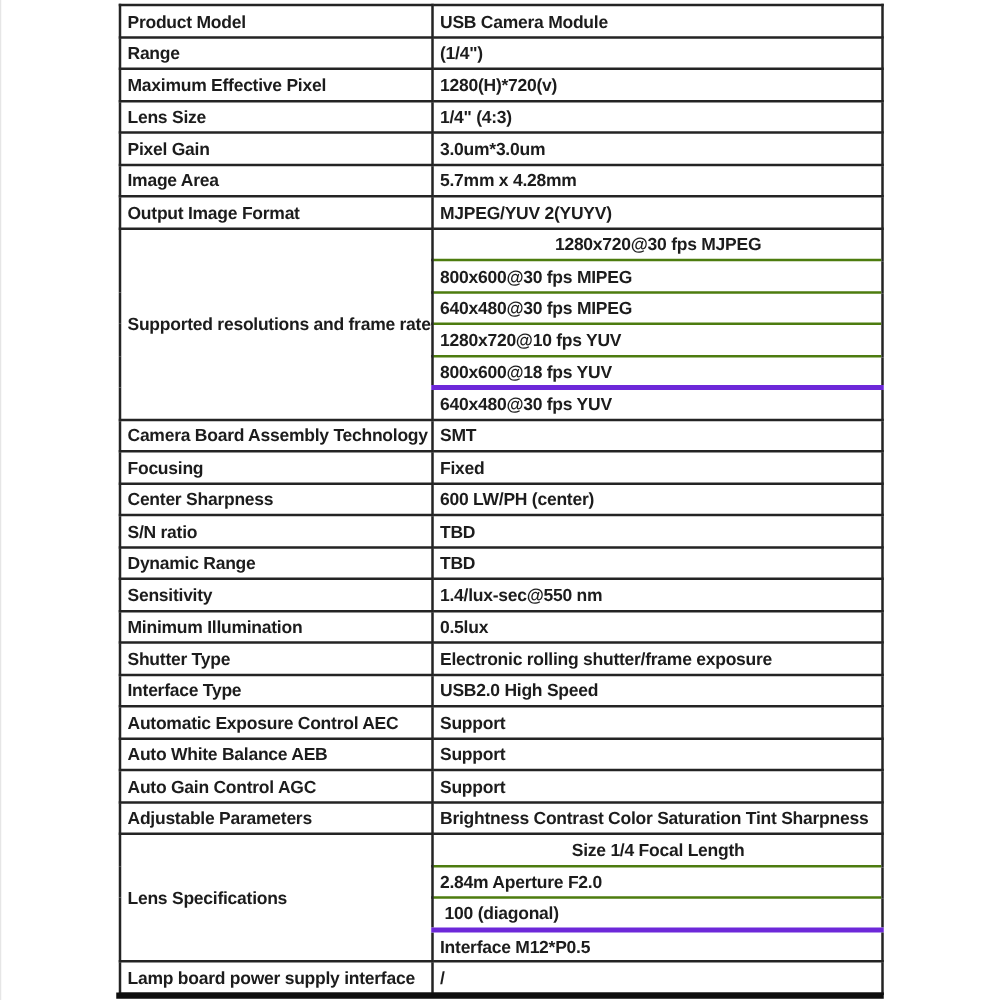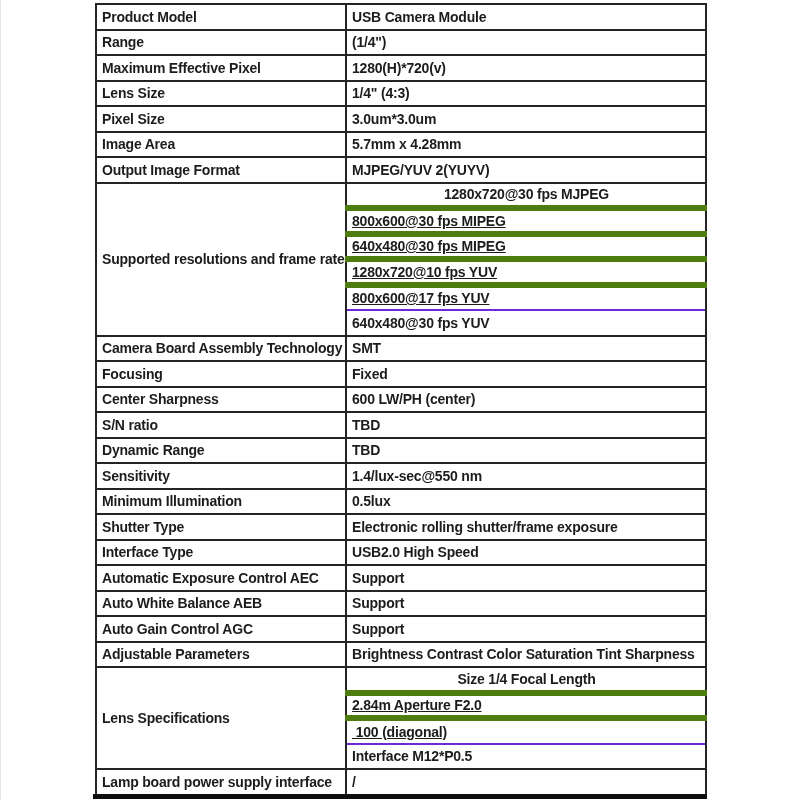--- a/index.html
+++ b/index.html
@@ -36,22 +36,22 @@
     padding: 0 4px 0 5px;
     font-size: 14px;
     font-weight: 600;
     color: #1c1c1c;
     letter-spacing: -0.2px;
     vertical-align: middle;
     white-space: pre;
     overflow: hidden;
   }
   td.value-cell.first-sub { border-bottom: 1px solid #d9d9d9; text-align: center; }
-  td.value-cell.mid-sub   { border-top: 6px solid #4d7c0f; border-bottom: 1px solid #d9d9d9; text-decoration: underline; }
-  td.value-cell.last-sub  { border-top: 2px solid #6d28d9; border-radius: 12px; }
+  td.value-cell.mid-sub   { border-top: 2px solid #4d7c0f; border-bottom: 1px solid #d9d9d9; }
+  td.value-cell.last-sub  { border-top: 4px solid #6d28d9; border-radius: 12px; }
   .bottom-bar {
     position: absolute;
     left: 93px;
     top: 794px;
     width: 614px;
     height: 5px;
     background: #0e0e0e;
   }
 </style>
 </head>
@@ -75,21 +75,21 @@
       </tr>
       <tr>
         <td class="label-cell" rowspan="1">Maximum Effective Pixel</td>
         <td class="value-cell">1280(H)*720(v)</td>
       </tr>
       <tr>
         <td class="label-cell" rowspan="1">Lens Size</td>
         <td class="value-cell">1/4" (4:3)</td>
       </tr>
       <tr>
-        <td class="label-cell" rowspan="1">Pixel Size</td>
+        <td class="label-cell" rowspan="1">Pixel Gain</td>
         <td class="value-cell">3.0um*3.0um</td>
       </tr>
       <tr>
         <td class="label-cell" rowspan="1">Image Area</td>
         <td class="value-cell">5.7mm x 4.28mm</td>
       </tr>
       <tr>
         <td class="label-cell" rowspan="1">Output Image Format</td>
         <td class="value-cell">MJPEG/YUV 2(YUYV)</td>
       </tr>
@@ -100,21 +100,21 @@
       <tr>
         <td class="value-cell mid-sub">800x600@30 fps MIPEG</td>
       </tr>
       <tr>
         <td class="value-cell mid-sub">640x480@30 fps MIPEG</td>
       </tr>
       <tr>
         <td class="value-cell mid-sub">1280x720@10 fps YUV</td>
       </tr>
       <tr>
-        <td class="value-cell mid-sub">800x600@17 fps YUV</td>
+        <td class="value-cell mid-sub">800x600@18 fps YUV</td>
       </tr>
       <tr>
         <td class="value-cell last-sub">640x480@30 fps YUV</td>
       </tr>
       <tr>
         <td class="label-cell" rowspan="1">Camera Board Assembly Technology</td>
         <td class="value-cell">SMT</td>
       </tr>
       <tr>
         <td class="label-cell" rowspan="1">Focusing</td>

